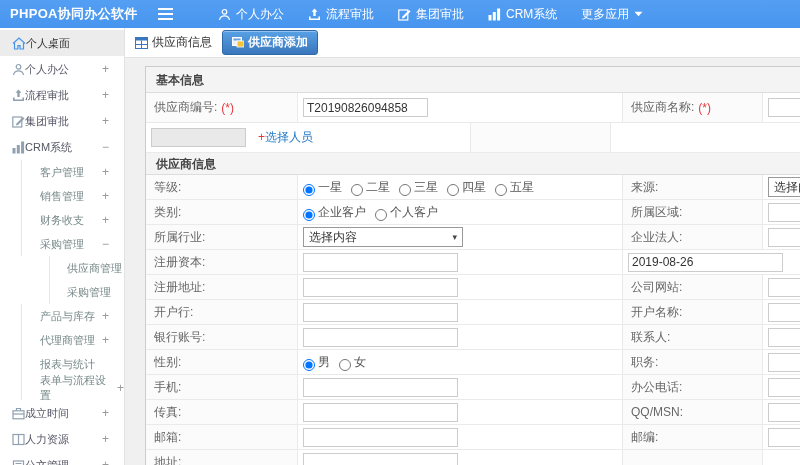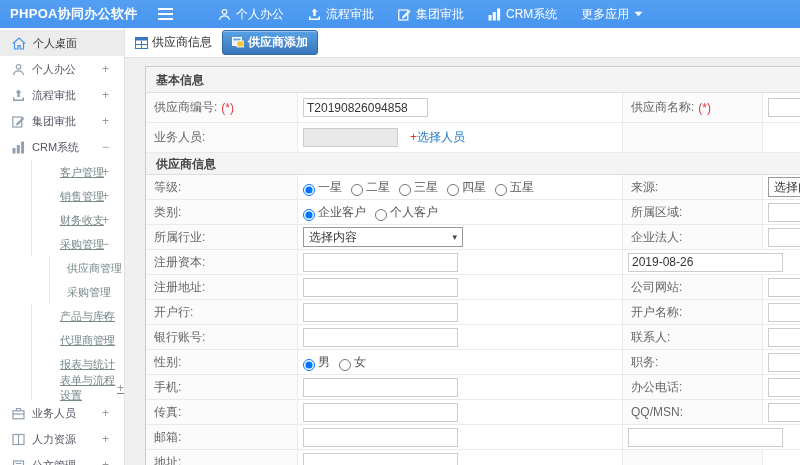--- a/index.html
+++ b/index.html
@@ -14,25 +14,25 @@
   .hamburger { width:34px; display:flex; align-items:center; justify-content:center; cursor:pointer; margin-right:16px; }
   .topnav { display:flex; align-items:center; height:100%; }
   .tn { display:flex; align-items:center; gap:5px; color:#fff; text-decoration:none;
         font-size:12px; margin-right:24px; height:100%; cursor:pointer; white-space:nowrap; }
   .tn svg { display:block; }
 
   
   .sidebar { position:absolute; top:28px; left:0; width:125px; bottom:0; background:#fff;
              border-right:1px solid #e2e2e2; overflow:hidden; font-size:11px; padding-top:2px; }
   .sitem { position:relative; height:24px; display:flex; align-items:center; color:#556; cursor:pointer; }
-  .sitem.d0 { padding-left:12px; gap:7px; height:26px; }
+  .sitem.d0 { padding-left:12px; height:26px; }
   .sitem.d0 .sicon { color:#90a0b0; display:flex; }
   .sitem.d0.active { background:#ececec; color:#333; }
   .sitem.d0.active .sicon { color:#4494ee; }
-  .sitem.d1 { margin-left:31px; border-left:1px solid #e6e6e6; padding-left:28px; color:#788;text-decoration:underline; }
+  .sitem.d1 { margin-left:21px; border-left:1px solid #e6e6e6; padding-left:18px; color:#788; }
   .sitem.d2 { margin-left:49px; border-left:1px solid #e6e6e6; padding-left:17px; color:#788; }
   .expand { position:absolute; right:15px; color:#999; font-size:12px; }
   .expand.inline { position:static; margin-left:1px; }
 
   
   .content { position:absolute; top:28px; left:125px; right:0; bottom:0; background:#f0f0f0; overflow:hidden; }
   .tabbar { height:30px; background:#fff; border-bottom:1px solid #e3e3e3; display:flex; align-items:center; padding-left:10px; gap:10px; }
   .tab { display:flex; align-items:center; gap:4px; font-size:12px; color:#333; cursor:pointer; }
   .tab.active { background:linear-gradient(#58a1e5,#3a76bc); border:1px solid #2f68a8; border-radius:3px;
                 color:#fff; padding:3px 9px; font-weight:bold; box-shadow:inset 0 1px 0 rgba(255,255,255,.35); }
@@ -227,21 +227,21 @@
         <span class="expand inline">+</span>
       </div>
       <div class="sitem d0">
         <span class="sicon">
           <svg width="13" height="13" viewBox="0 0 13 13" fill="none" stroke="currentColor" stroke-width="1.2">
             <rect x="1" y="3.8" width="11" height="8"></rect>
             <path d="M4.5 3.5V1.5h4v2"></path>
             <path d="M1 7h11"></path>
           </svg>
         </span>
-        <span class="slabel">业务人员</span>
+        <span class="slabel">成立时间</span>
         <span class="expand">+</span>
       </div>
       <div class="sitem d0">
         <span class="sicon">
           <svg width="13" height="13" viewBox="0 0 13 13" fill="none" stroke="currentColor" stroke-width="1.2">
             <rect x="1" y="1.5" width="11" height="10"></rect>
             <path d="M6.5 1.5v10"></path>
           </svg>
         </span>
         <span class="slabel">人力资源</span>
@@ -302,23 +302,20 @@
               <span>供应商名称:</span>
               <span class="req">(*)</span>
             </div>
             <div class="fcell f2">
               <div class="fwrap">
                 <input type="text" class="ti" style="">
               </div>
             </div>
           </div>
           <div class="frow brow">
-            <div class="lcell l1">
-              <span>业务人员:</span>
-            </div>
             <div class="fcell f1">
               <div class="fwrap">
                 <input type="text" class="ti dis" readonly="" style="">
                 <a class="link"><em class="plus">+</em>选择人员</a>
               </div>
             </div>
             <div class="lcell l2"></div>
             <div class="fcell f2">
               <div class="fwrap"></div>
             </div>
@@ -543,20 +540,23 @@
           </div>
           <div class="frow">
             <div class="lcell l1">
               <span>邮箱:</span>
             </div>
             <div class="fcell f1">
               <div class="fwrap">
                 <input type="text" class="ti" style="">
               </div>
             </div>
+            <div class="lcell l2">
+              <span>邮编:</span>
+            </div>
             <div class="fcell f2">
               <div class="fwrap">
                 <input type="text" class="ti" style="">
               </div>
             </div>
           </div>
           <div class="frow">
             <div class="lcell l1">
               <span>地址:</span>
             </div>

